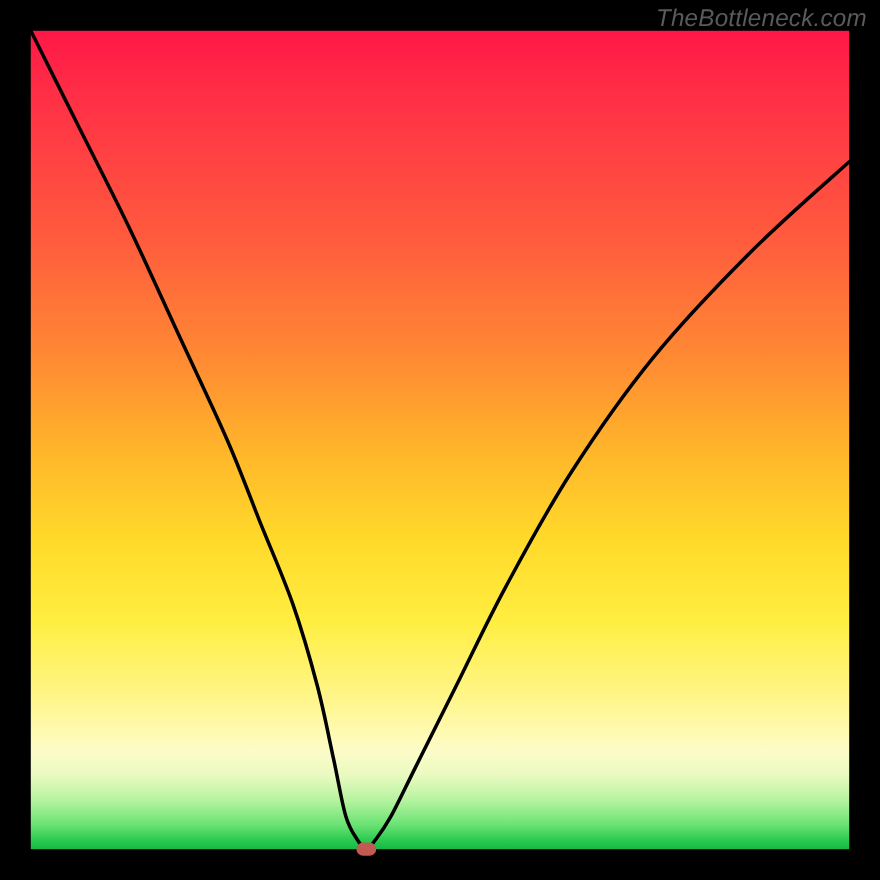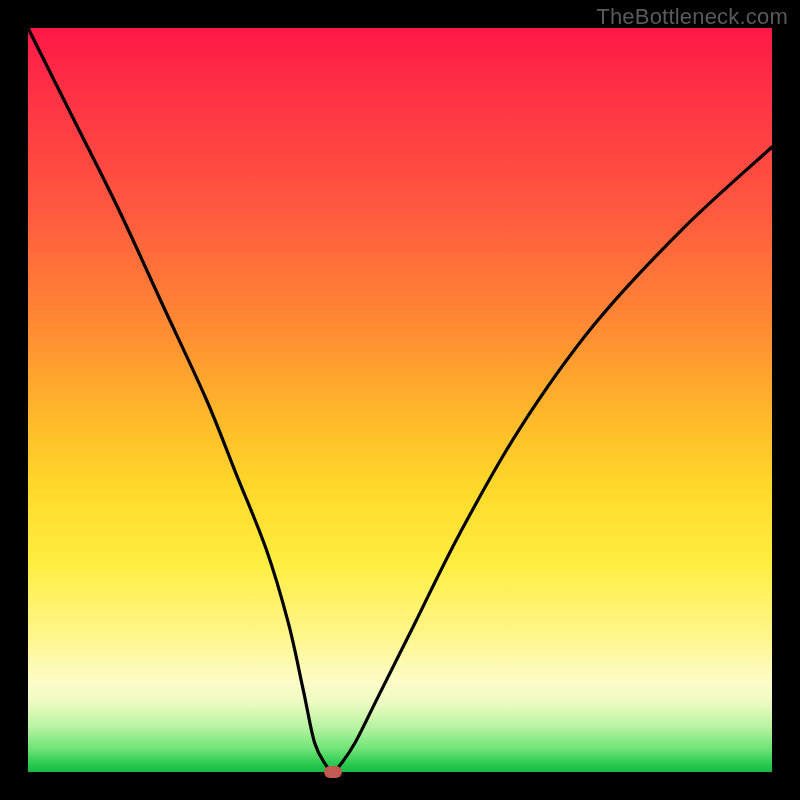--- a/index.html
+++ b/index.html
@@ -11,20 +11,21 @@
     overflow: hidden;
     font-family: Arial, Helvetica, sans-serif;
   }
   .frame {
     position: absolute;
     left: 0;
     top: 0;
     width: 800px;
     height: 669px;
     background: #000;
+    font-style: italic;
   }
   .plot-area {
     position: absolute;
     left: 28px;
     top: 28px;
     width: 744px;
     height: 744px;
     
     background: linear-gradient(
       to bottom,

